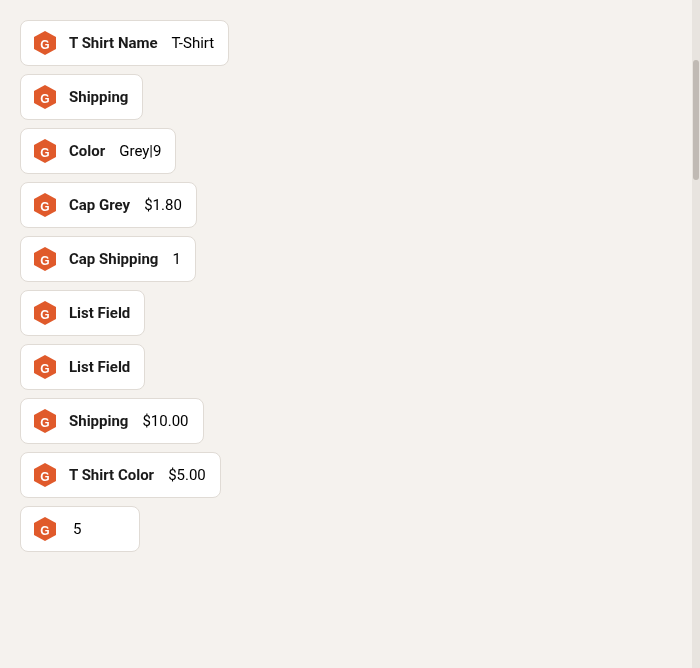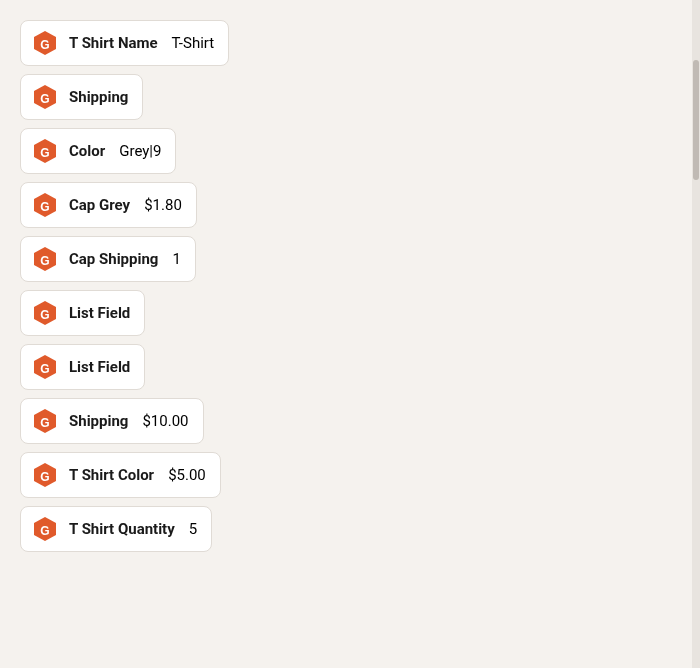--- a/index.html
+++ b/index.html
@@ -150,20 +150,19 @@
       <text x="14" y="19.5" text-anchor="middle" font-size="12" font-weight="bold" fill="white" font-family="Arial, sans-serif">G</text>
     </svg></span>
       <span class="field-label">T Shirt Color</span>
       <span class="field-value">$5.00</span>
     </div>
     <div class="field-item">
       <span class="field-icon"><svg viewBox="0 0 28 28" xmlns="http://www.w3.org/2000/svg">
       <polygon points="14,2 25,8 25,20 14,26 3,20 3,8" fill="#e05a2b" rx="3"></polygon>
       <text x="14" y="19.5" text-anchor="middle" font-size="12" font-weight="bold" fill="white" font-family="Arial, sans-serif">G</text>
     </svg></span>
-      <span class="field-label">T Shirt Quantity</span>
       <span class="field-value">5</span>
     </div>
   </div>
 
 <div class="scrollbar-area">
   <div class="scrollbar-thumb"></div>
 </div>
 
 </body></html>

